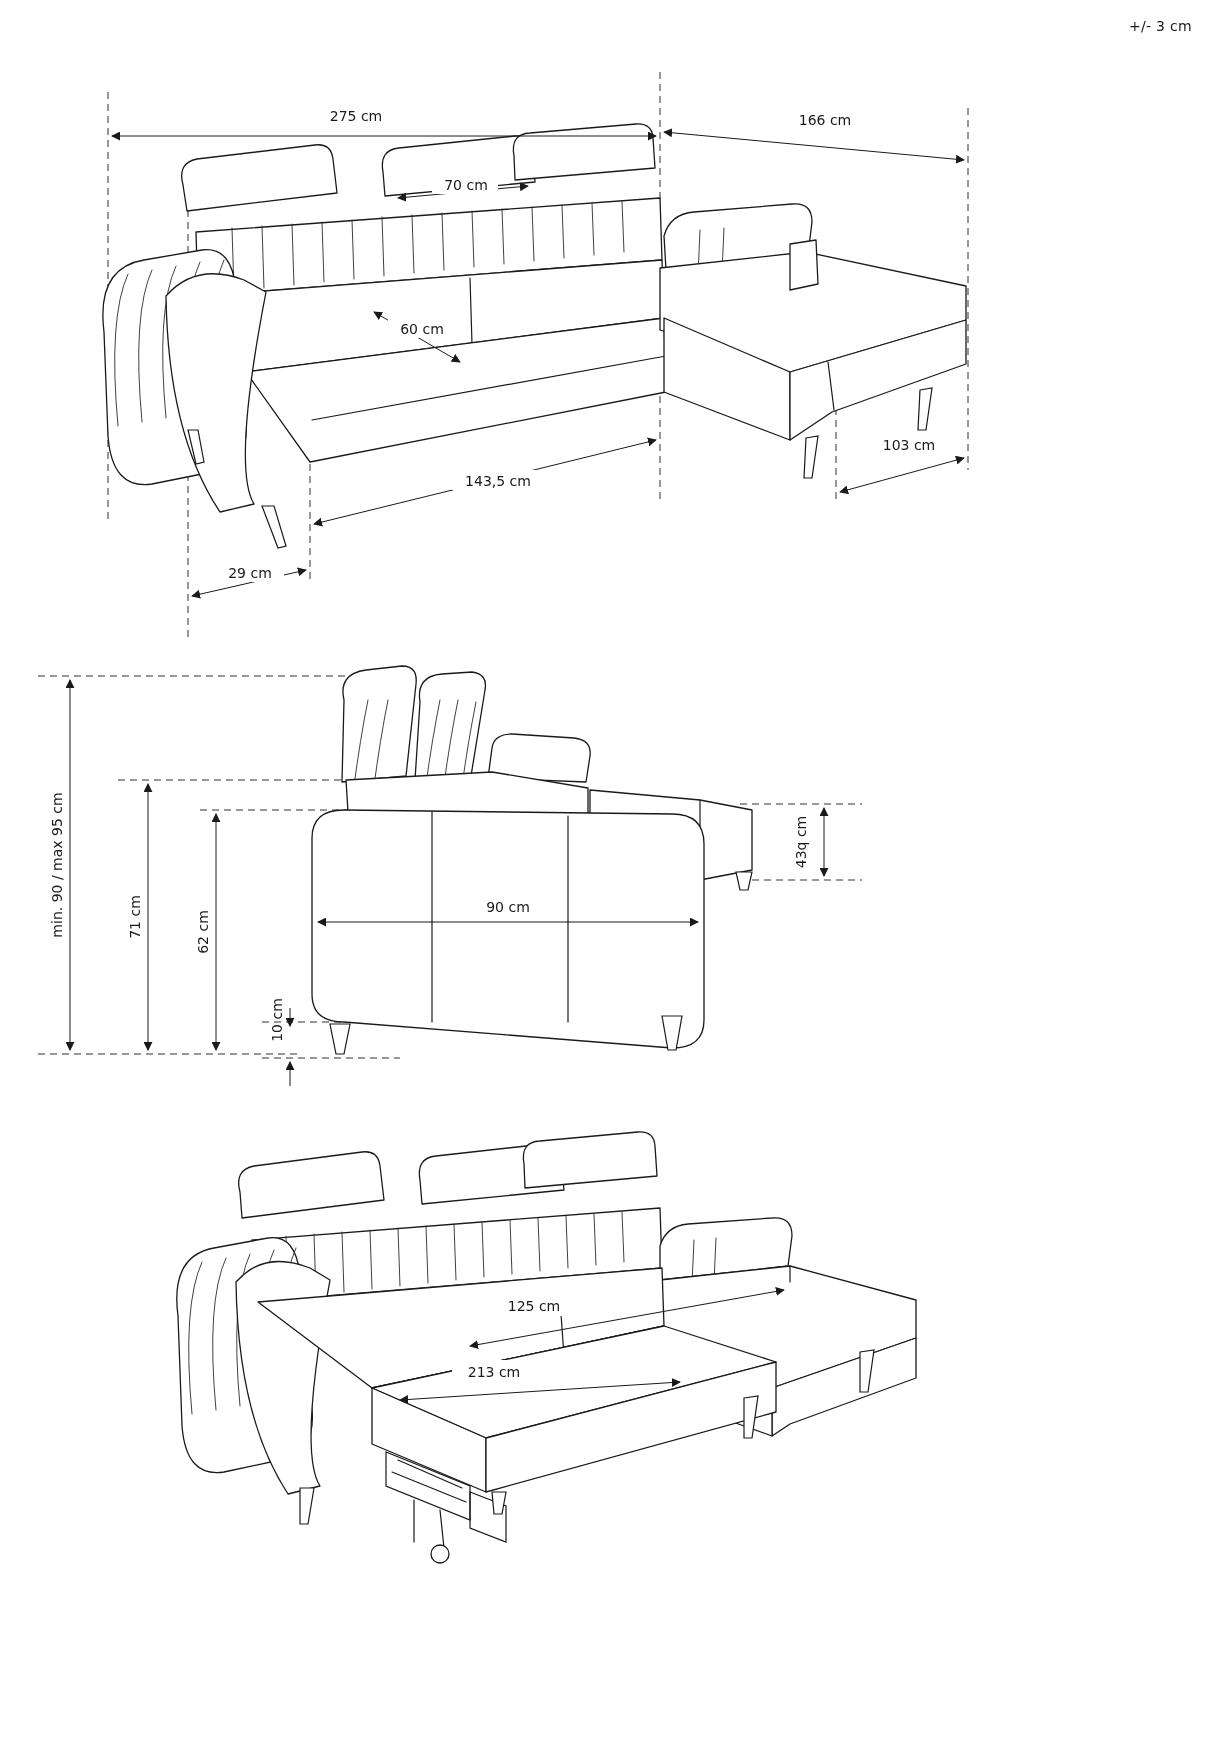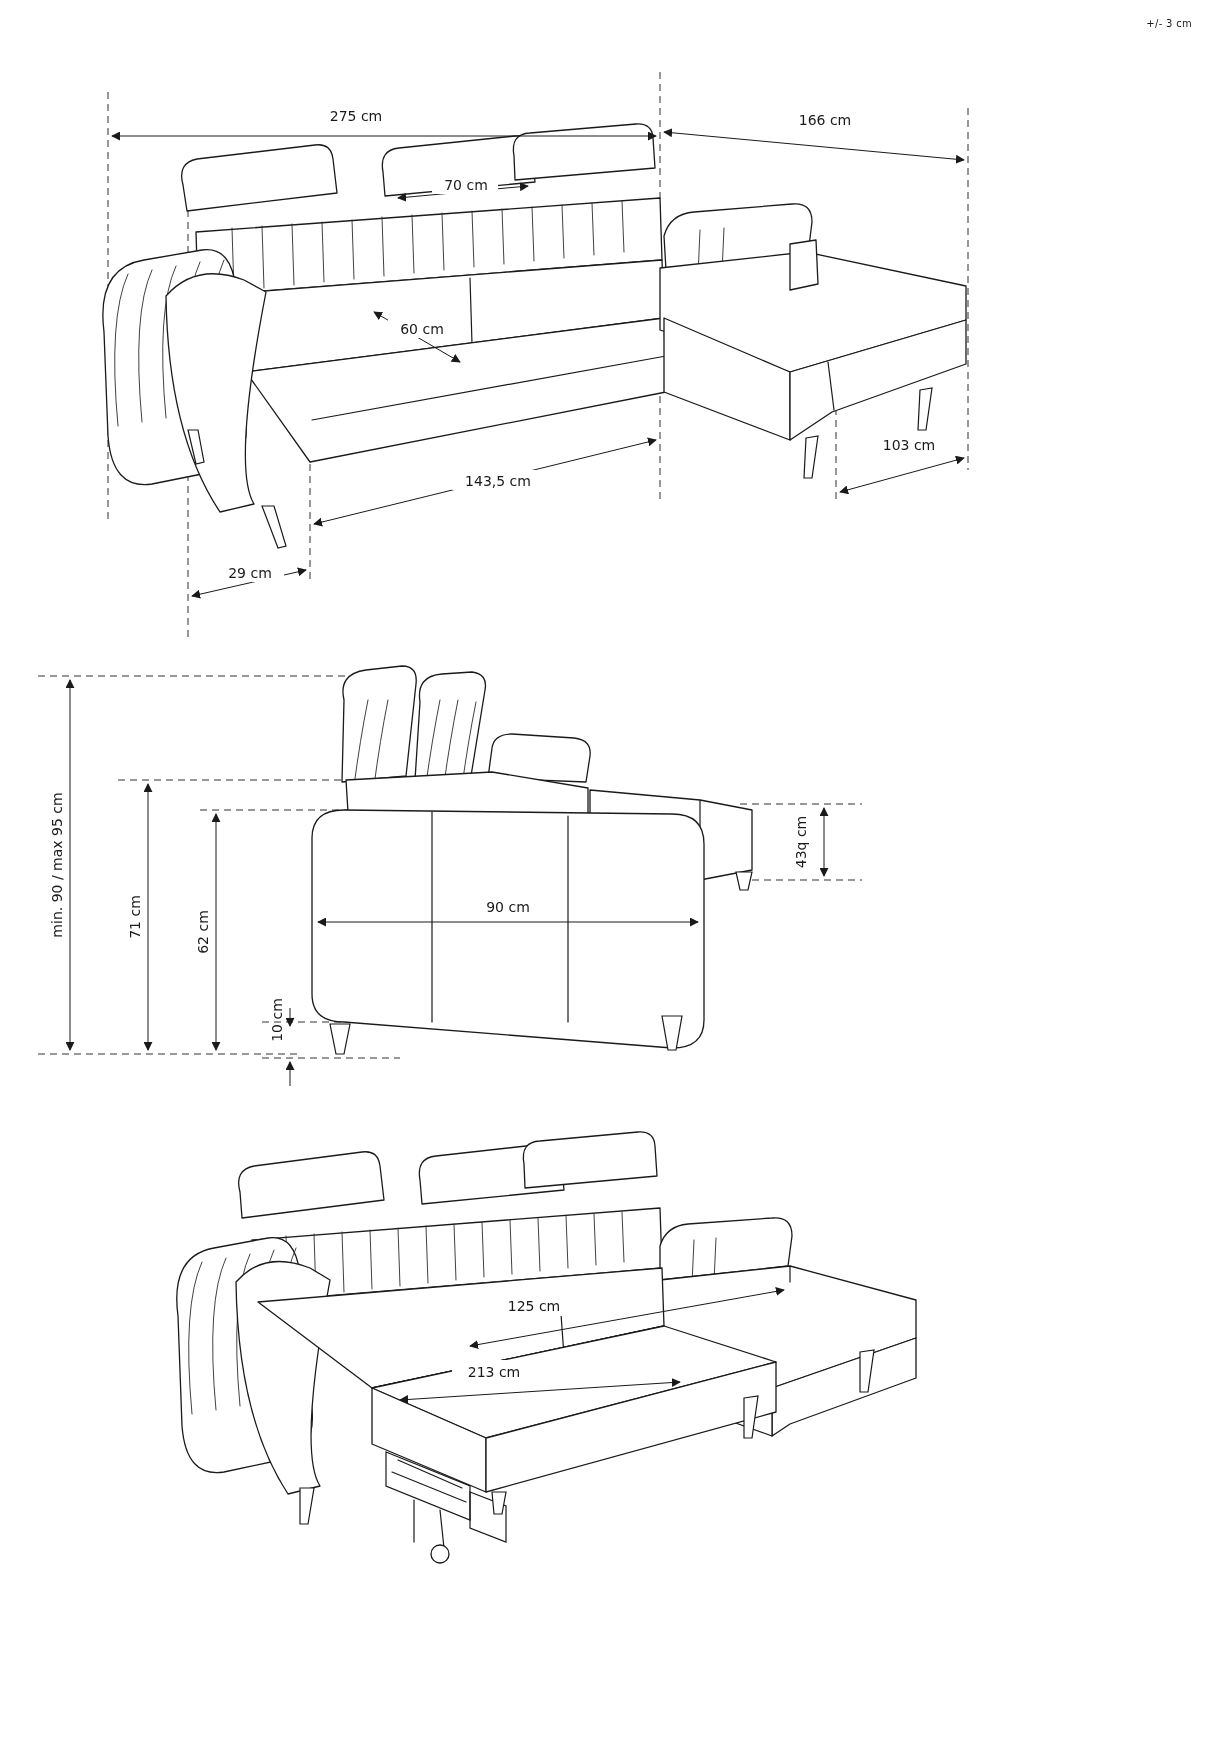--- a/index.html
+++ b/index.html
@@ -16,21 +16,21 @@
     overflow: hidden;
   }
   #sheet {
     position: absolute;
     inset: 0;
   }
   .tol {
     position: absolute;
     top: 18px;
     right: 22px;
-    font-size: 10px;
+    font-size: 14px;
     letter-spacing: 0.3px;
     color: #1a1a1a;
     white-space: nowrap;
     text-align: center;
   }
   svg.figure {
     position: absolute;
     left: 0;
     top: 0;
     width: 1214px;

